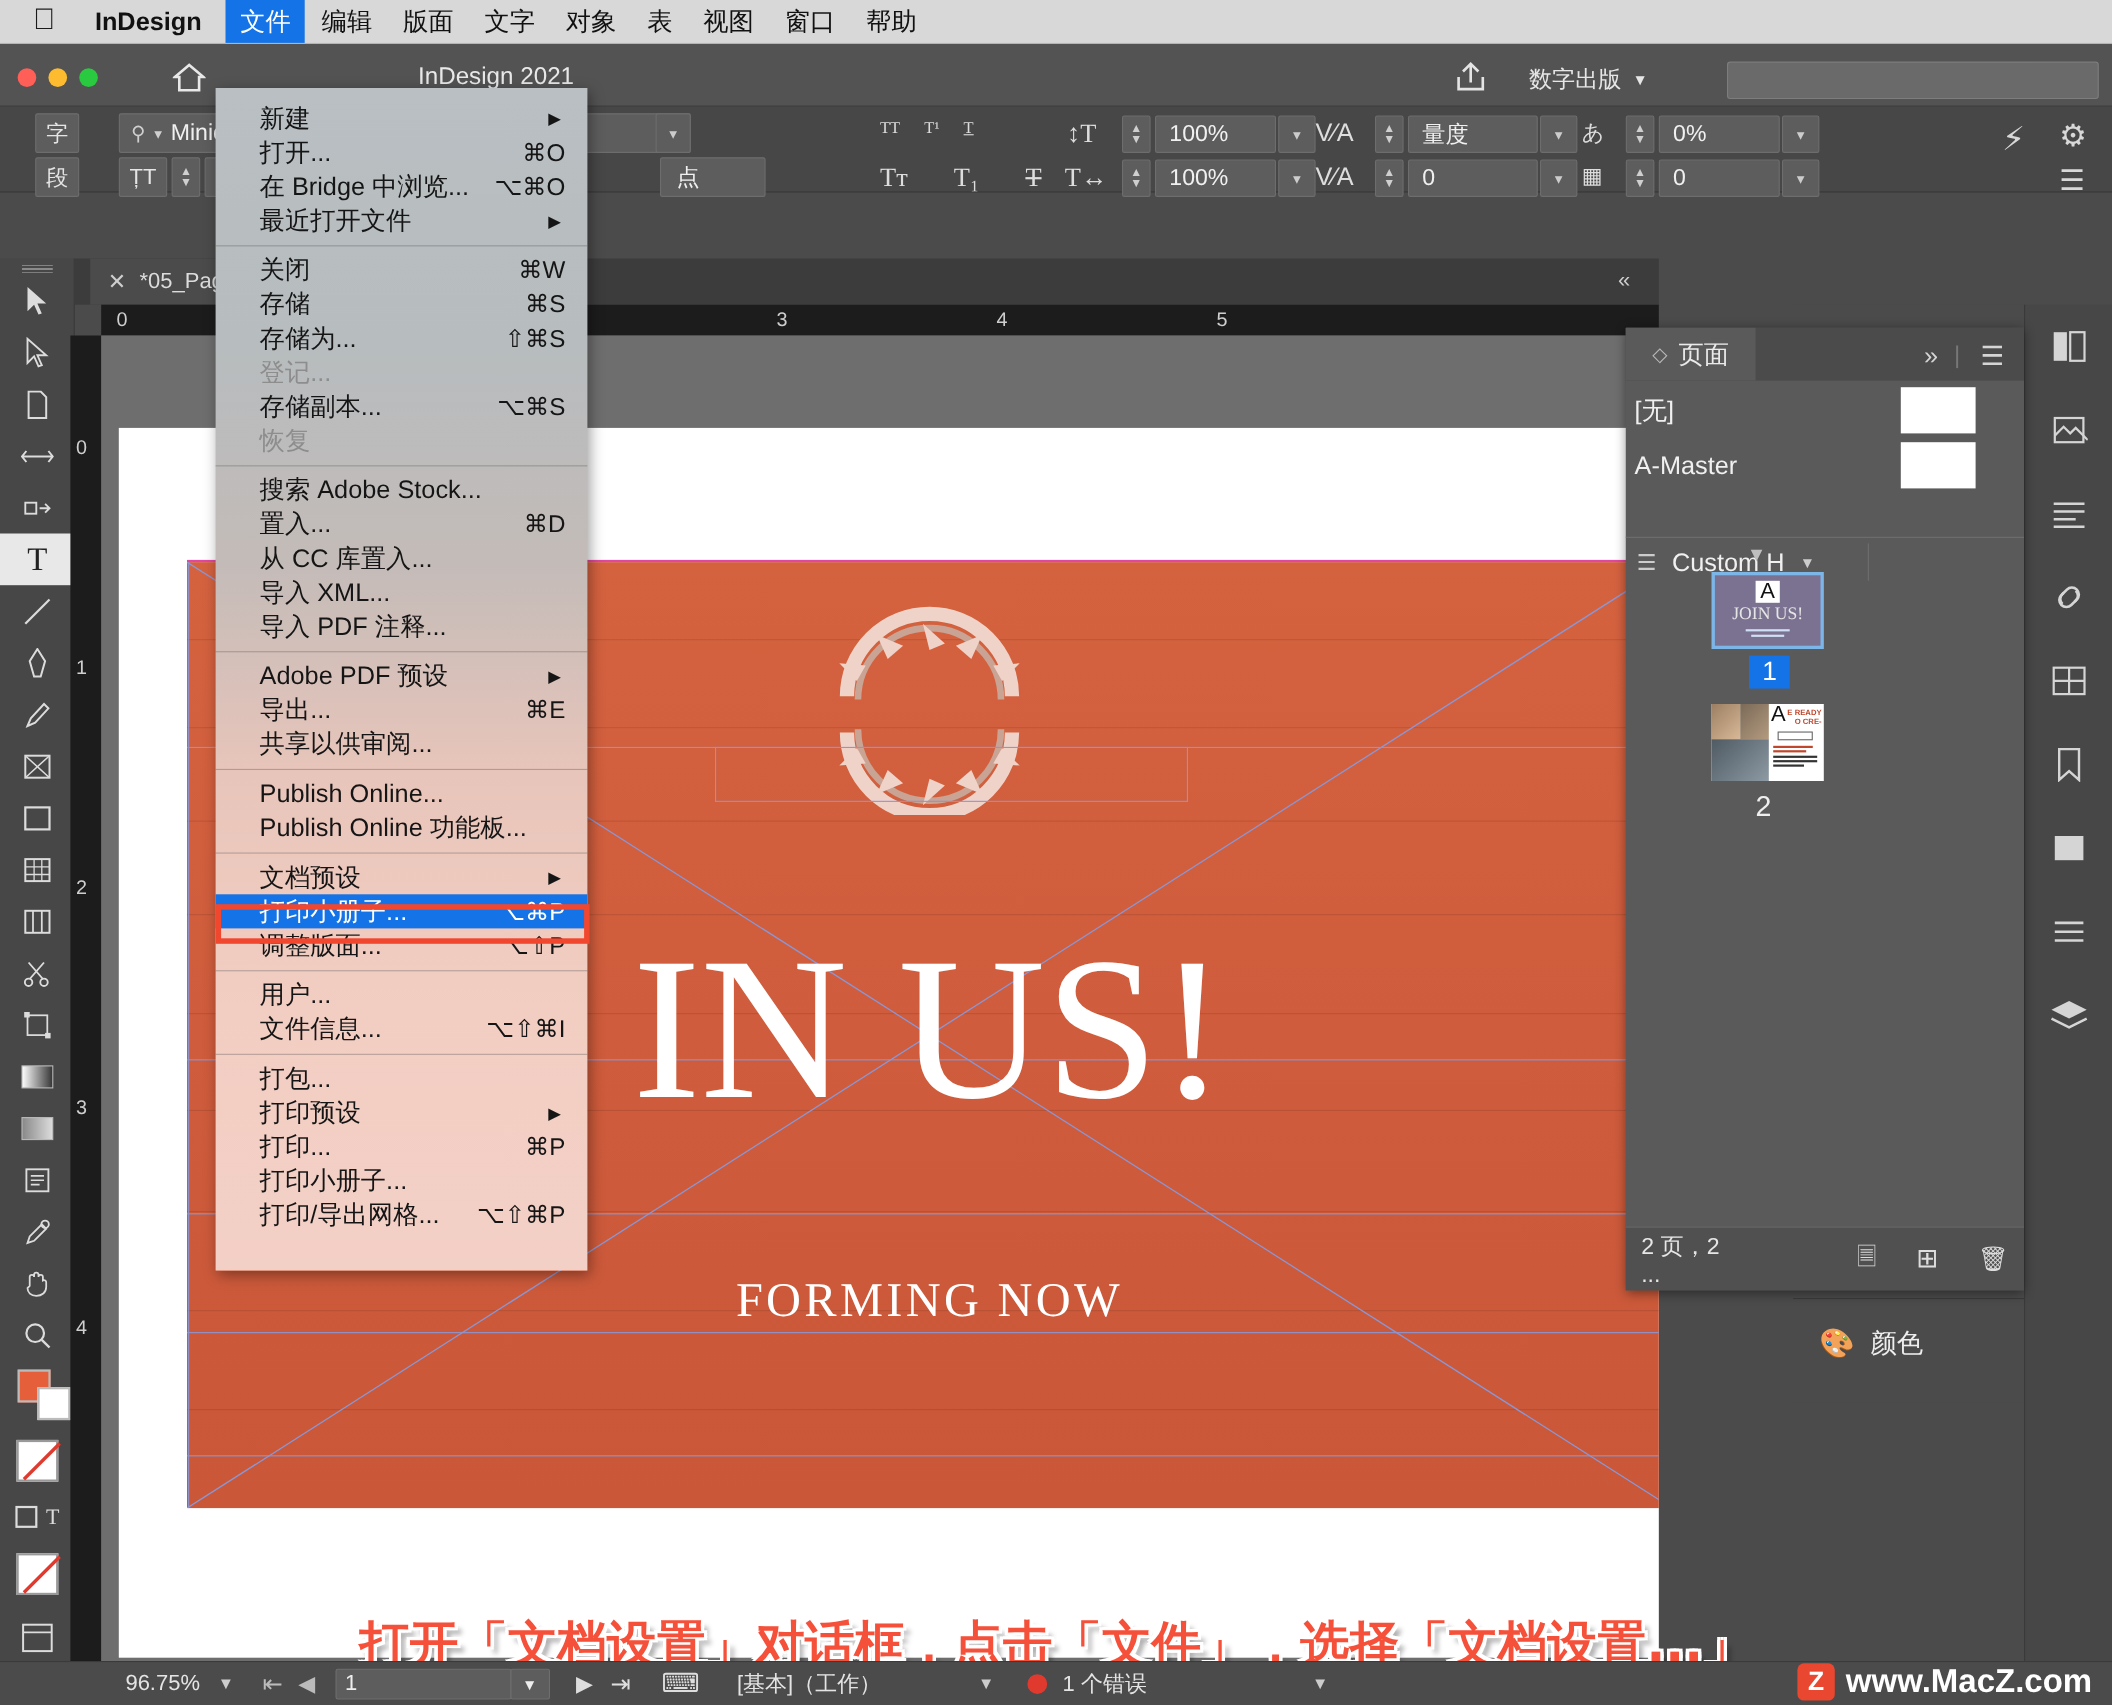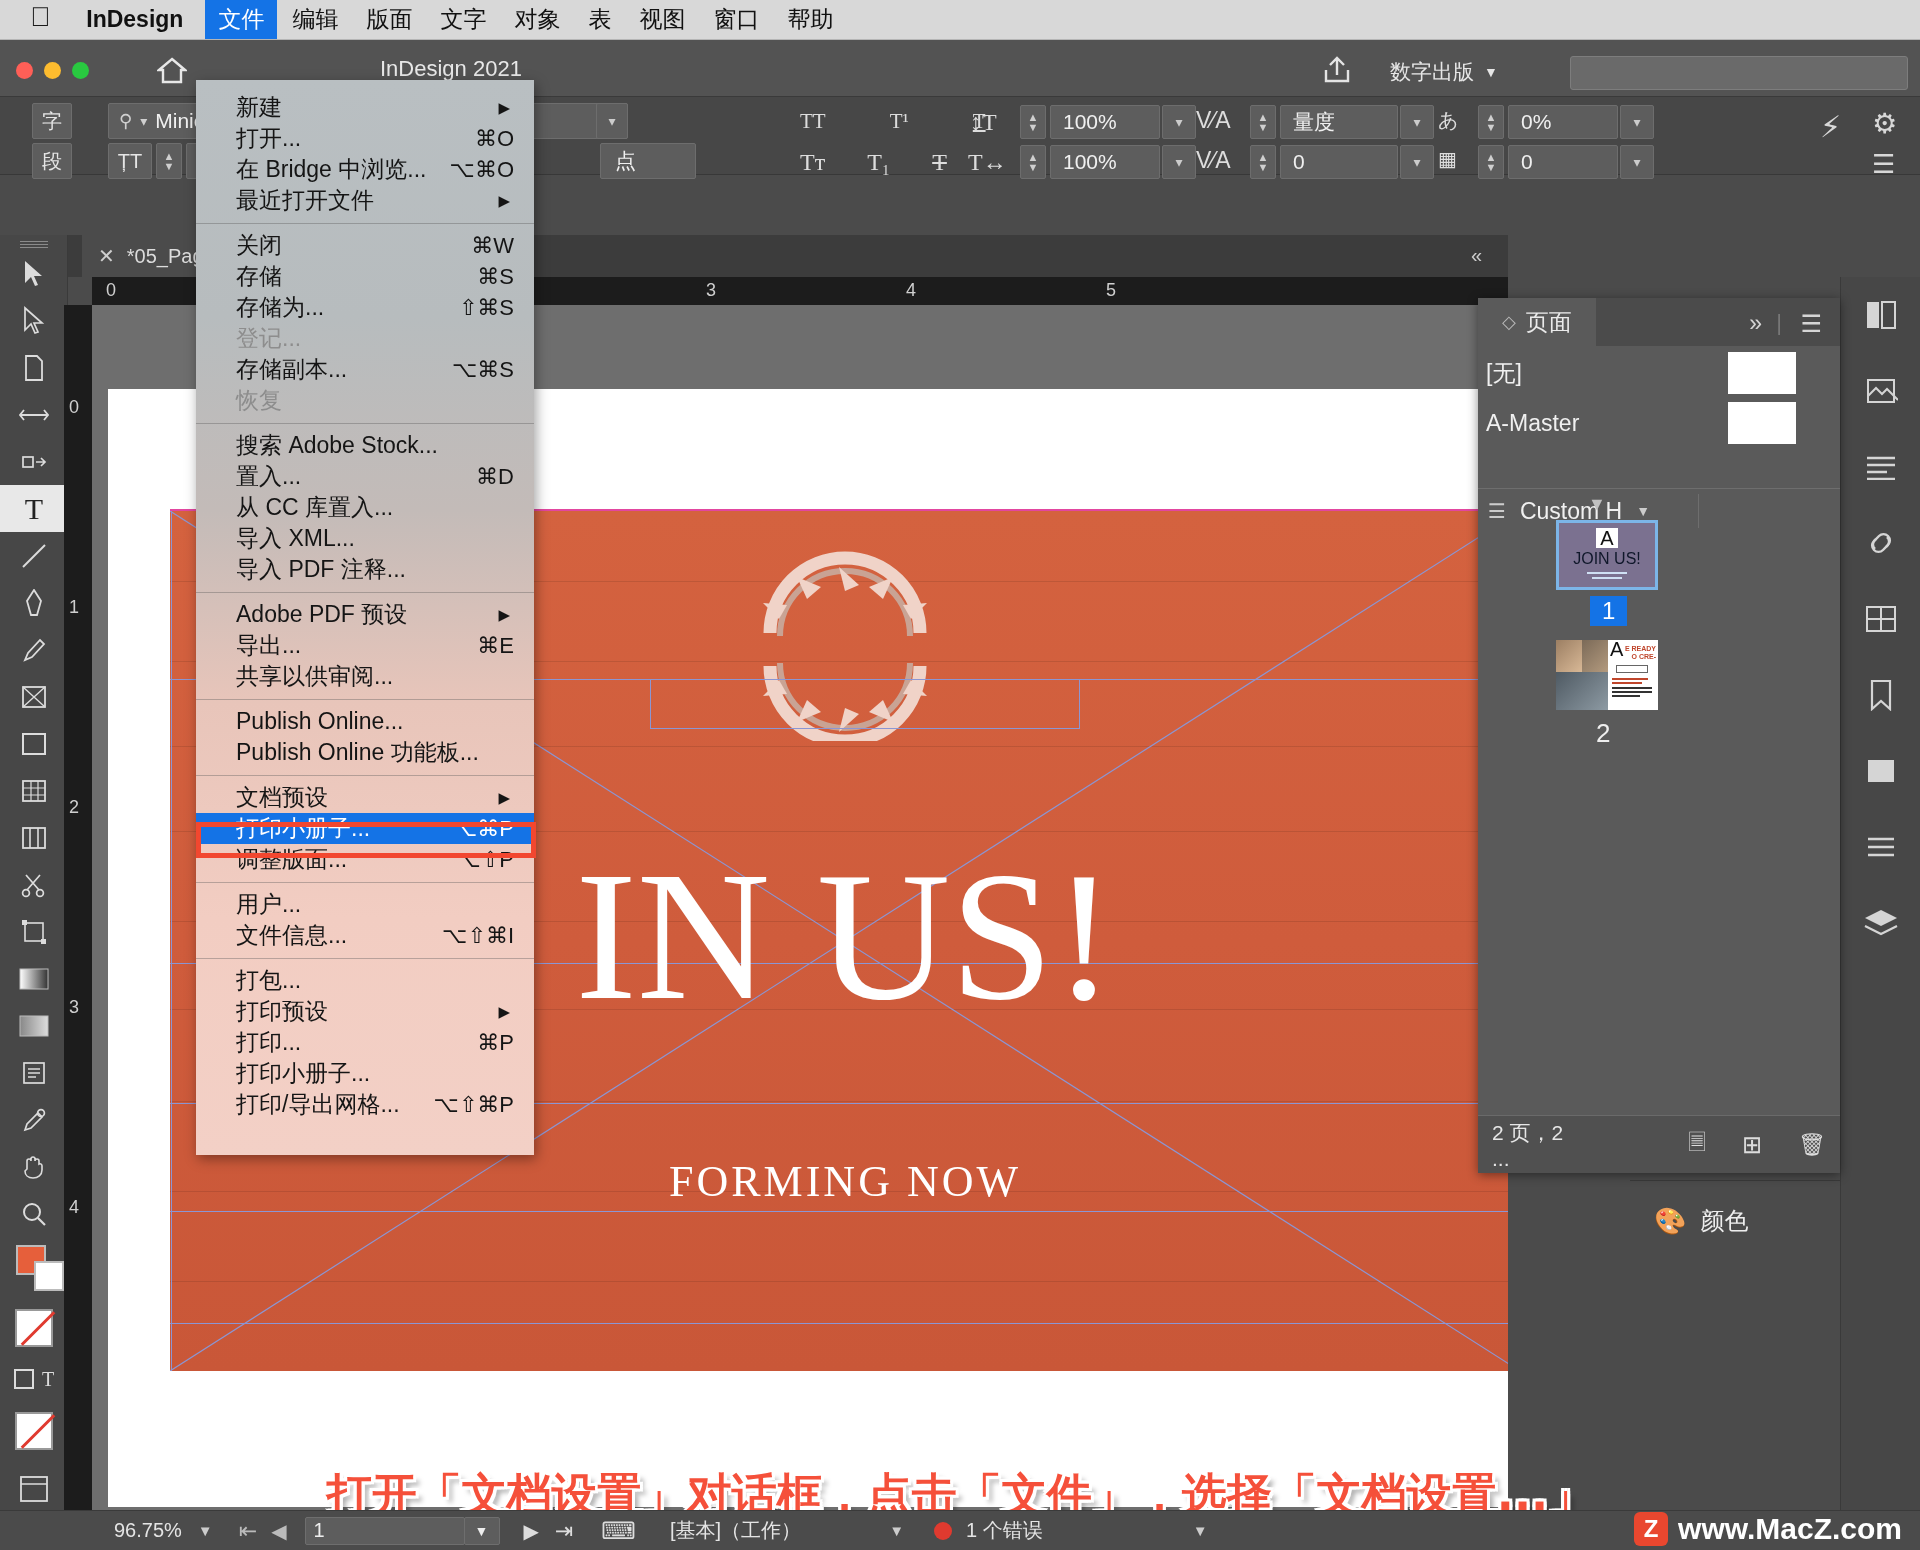--- a/index.html
+++ b/index.html
@@ -200,21 +200,21 @@
 
     <div style="position:absolute;left:108px;top:46px;width:44px;height:36px;background:#5d5d5d;border:1px solid #6d6d6d;border-radius:2px;display:flex;align-items:center;justify-content:center;color:#e5e5e5;font-size:20px">ȚT</div>
     <div style="position:absolute;left:156px;top:46px;width:26px;height:36px;background:#5d5d5d;border:1px solid #6d6d6d;border-radius:2px;display:flex;flex-direction:column;align-items:center;justify-content:center;color:#cfcfcf;font-size:11px;line-height:10px">
         <span>▲</span>
         <span>▼</span>
       </div>
     <div style="position:absolute;left:186px;top:46px;width:200px;height:36px;background:#5d5d5d;border:1px solid #6d6d6d;border-radius:2px;display:flex;align-items:center;padding-left:10px;color:#f0f0f0;font-size:21px">12 点</div>
 
     <div style="position:absolute;left:600px;top:46px;width:96px;height:36px;background:#5d5d5d;border:1px solid #6d6d6d;border-radius:2px;display:flex;align-items:center;padding-left:14px;color:#f0f0f0;font-size:21px">点</div>
 
-    <div style="position:absolute;left:800px;top:12px;display:flex;gap:64px;color:#ddd;font-size:21px">
+    <div style="position:absolute;left:800px;top:12px;display:flex;gap:22px;color:#ddd;font-size:15px">
       <span style="font-family:'Liberation Serif',serif">TT</span>
       <span style="font-family:'Liberation Serif',serif">T¹</span>
       <span style="font-family:'Liberation Serif',serif;text-decoration:underline">T</span>
     </div>
     <div style="position:absolute;left:800px;top:52px;display:flex;gap:42px;color:#ddd;font-size:24px">
       <span style="font-family:'Liberation Serif',serif">Tᴛ</span>
       <span style="font-family:'Liberation Serif',serif">T₁</span>
       <span style="font-family:'Liberation Serif',serif;text-decoration:line-through">T</span>
     </div>
 
@@ -585,21 +585,21 @@
     <div class="pp-custom" style="top:190px">
       <span style="font-size:20px;color:#ccc">☰</span>
       <span>Custom H</span>
       <span style="font-size:14px;color:#ccc">▼</span>
       <span style="position:absolute;left:220px;top:6px;width:1px;height:34px;background:#6e6e6e"></span>
     </div>
 
     <div style="position:absolute;left:110px;top:196px;color:#bfbfbf;font-size:18px">▼</div>
     <div class="thumb1">
       <div style="background:#fff;color:#111;font-size:20px;width:22px;text-align:center;line-height:20px;margin-top:-4px">A</div>
-      <div style="color:#0f172a;font-size:16px;font-family:Liberation Sans, sans-serif;margin-top:2px">JOIN US!</div>
+      <div style="color:#e5e5e5;font-size:16px;font-family:Liberation Serif, serif;margin-top:2px">JOIN US!</div>
       <div style="width:40px;height:2px;background:#cfe0f4;margin-top:4px"></div>
       <div style="width:30px;height:2px;background:#cfe0f4;margin-top:3px"></div>
     </div>
     <div style="position:absolute;left:112px;top:298px;background:#1473e6;color:#fff;font-size:24px;padding:1px 12px">1</div>
 
     <div class="thumb2">
       <div style="width:52px;display:flex;flex-direction:column">
         <div style="height:32px;display:flex">
           <div style="flex:1;background:linear-gradient(135deg,#9c7f63,#d8b896)"></div>
           <div style="flex:1;background:linear-gradient(135deg,#7b6a58,#b39a7e)"></div>

